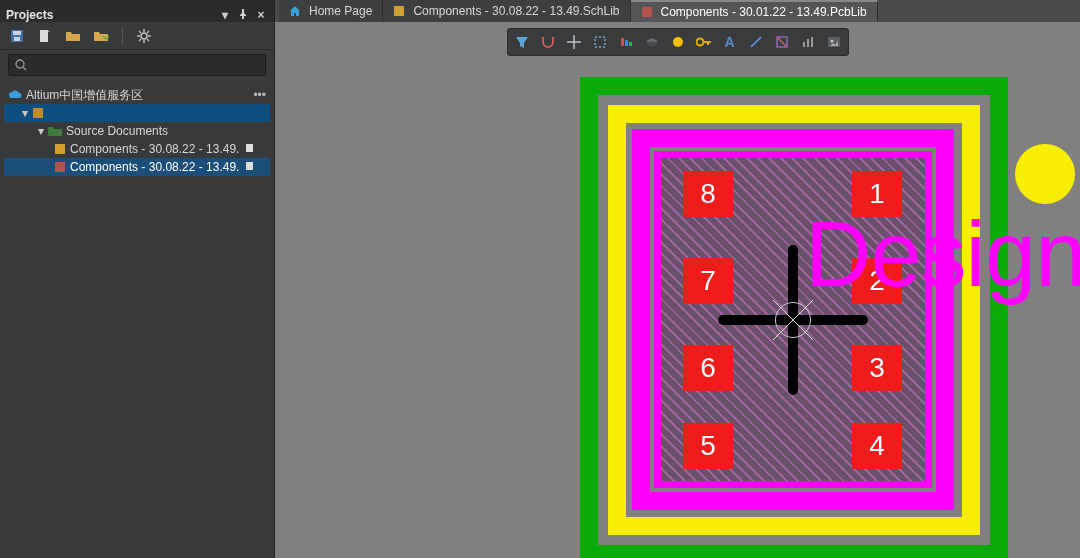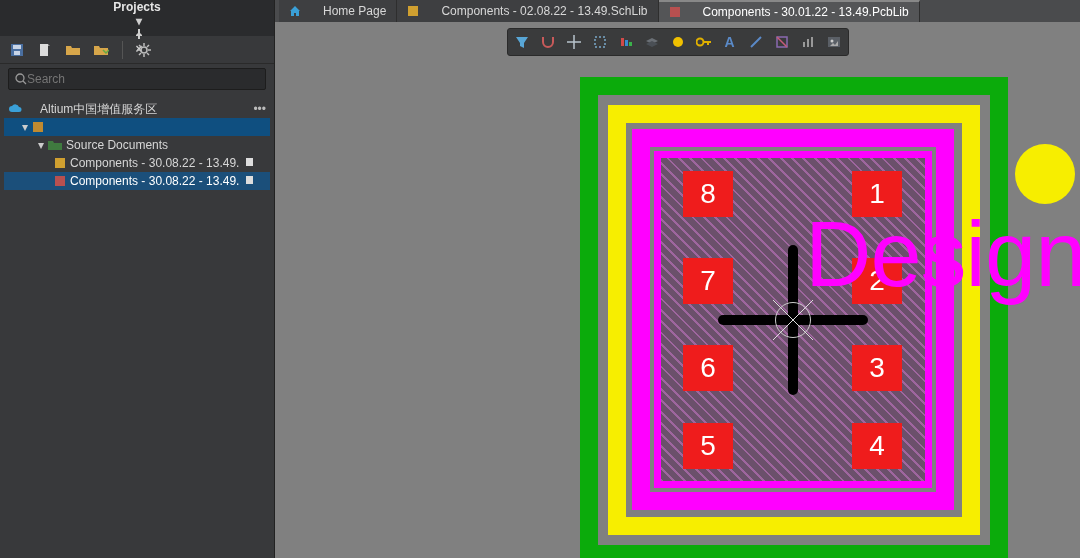--- a/index.html
+++ b/index.html
@@ -8,27 +8,26 @@
   
   .panel {
     width: 275px; height: 100%;
     background: #38393b;
     color: #d6d6d6;
     display: flex; flex-direction: column;
     border-right: 1px solid #222;
     font-size: 12px;
   }
   .panel-header {
-    height: 36px;
+    height: 22px;
     background: #2a2b2d;
-    display: flex; align-items: center;
+    display: flex; align-items: flex-end;
     padding: 0 6px;
     font-weight: 600;
     color: #e6e6e6;
-    flex-direction: column;
   }
   .panel-header .spacer { flex: 1; }
   .panel-header .hbtn { width: 14px; text-align: center; color: #cfcfcf; margin-left: 4px; cursor: pointer; }
   .panel-toolbar {
     height: 28px;
     display: flex; align-items: center;
     padding: 0 8px;
     gap: 10px;
     border-bottom: 1px solid #2a2a2a;
   }
@@ -43,36 +42,36 @@
     height: 22px; padding: 0 6px;
   }
   .search-box input {
     flex:1; background: transparent; border: none; color:#ccc; outline:none; font-size:12px;
   }
   .tree { padding: 6px 4px 0 4px; }
   .node { display:flex; align-items:center; height:18px; padding:0 4px; white-space:nowrap; overflow:hidden; }
   .node .icon { margin-right:4px; display:inline-flex; align-items:center; }
   .node.sel { background:#0f4f80; color:#fff; }
   .node.sel2 { background:#1b4f7a; color:#fff; }
-  .depth1 { padding-left: 4px; gap: 14px; }
+  .depth1 { padding-left: 4px; }
   .depth2 { padding-left: 18px; }
   .depth3 { padding-left: 34px; }
   .depth4 { padding-left: 50px; }
   .dots { margin-left:auto; color:#bbb; cursor:pointer; }
   .openmark { margin-left:6px; }
   
   .editor { flex:1; display:flex; flex-direction:column; }
   .tabs {
     height: 22px;
     background: #4a4b4d;
     display:flex; align-items:flex-end;
     padding-left:4px;
   }
   .tab {
-    display:flex; align-items:center; gap:22px;
+    display:flex; align-items:center; gap:8px;
     height:22px; padding:0 10px;
     background:#3e3f41; color:#d8d8d8;
     border-right:1px solid #2e2e2e;
     font-size:12px;
     cursor:pointer;
   }
   .tab.active { background:#545557; color:#fff; border-top:2px solid #888; }
   .tab .ticon { display:inline-flex; }
   .canvas-wrap { flex:1; position:relative; background:#808080; overflow:hidden; }
   
@@ -178,21 +177,20 @@
           </svg>
         </span>
     </div>
 
     <div class="search-row">
       <div class="search-box">
         <svg width="12" height="12" viewBox="0 0 12 12">
             <circle cx="5" cy="5" r="4" fill="none" stroke="#999" stroke-width="1.3"></circle>
             <line x1="8" y1="8" x2="11" y2="11" stroke="#999" stroke-width="1.3"></line>
           </svg>
-        <input placeholder="Search" style="">
       </div>
     </div>
 
     <div class="tree">
       <div class="node depth1">
         <span class="icon">
             <svg width="14" height="10" viewBox="0 0 14 10">
               <path d="M4 8a3 3 0 010-6 4 4 0 017 1 2.5 2.5 0 010 5H4z" fill="#3aa0d8"></path>
             </svg>
           </span>
@@ -250,21 +248,21 @@
             </svg>
           </span>
         <span>Home Page</span>
       </div>
       <div class="tab">
         <span class="ticon">
             <svg width="12" height="12" viewBox="0 0 12 12">
               <rect x="1" y="1" width="10" height="10" fill="#d0a030"></rect>
             </svg>
           </span>
-        <span>Components - 02.08.22 - 13.49.SchLib</span>
+        <span>Components - 30.08.22 - 13.49.SchLib</span>
       </div>
       <div class="tab active">
         <span class="ticon">
             <svg width="12" height="12" viewBox="0 0 12 12">
               <rect x="1" y="1" width="10" height="10" fill="#b85050"></rect>
             </svg>
           </span>
         <span>Components - 30.01.22 - 13.49.PcbLib</span>
       </div>
     </div>

